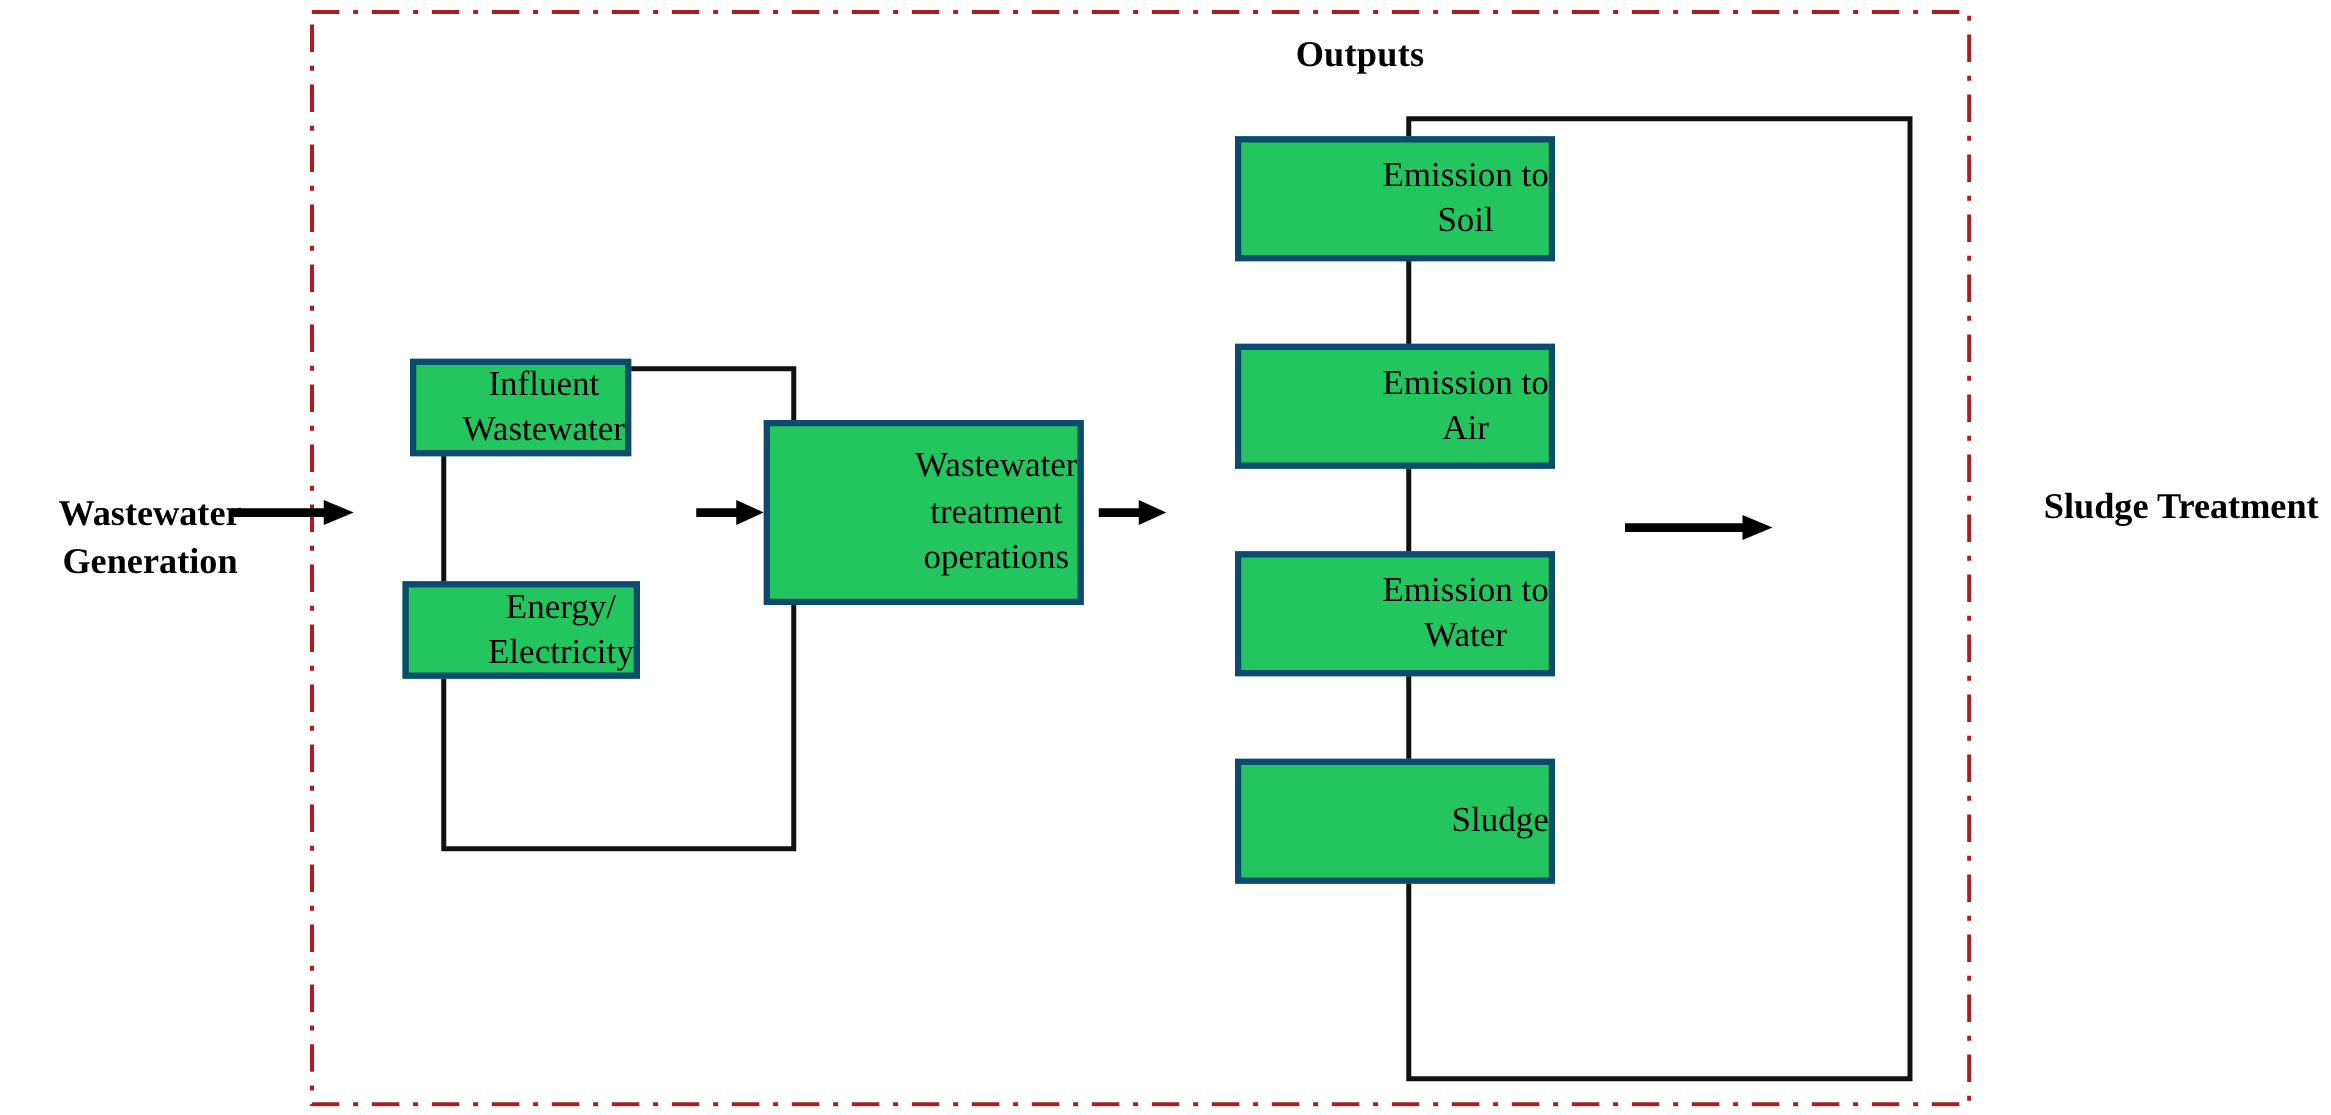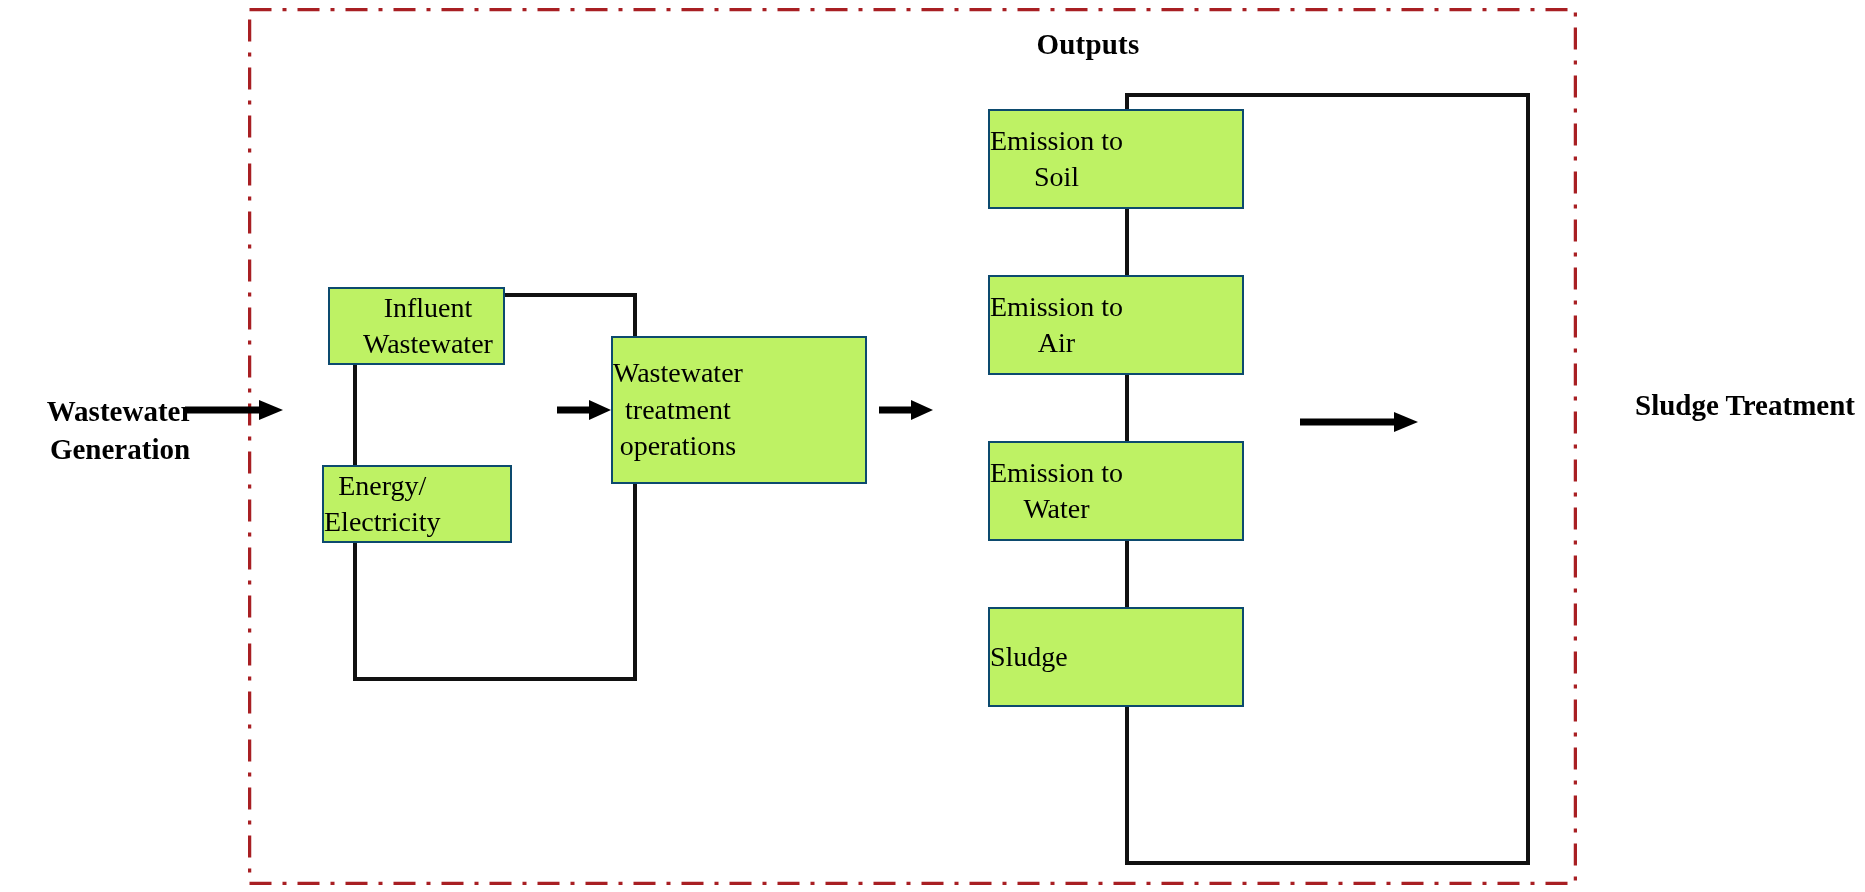--- a/index.html
+++ b/index.html
@@ -62,25 +62,25 @@
     border: 4px solid #111111;
     background: #ffffff;
   }
   #inputs-group { left: 353px; top: 293px; width: 284px; height: 388px; }
   #outputs-group { left: 1125px; top: 93px; width: 405px; height: 772px; }
 
   
   .item-box {
     position: absolute;
     box-sizing: border-box;
-    border: 2px solid #0c4a6e;
-    background: #bef264;
+    border: 5px solid #0c4a6e;
+    background: #22c55e;
     display: flex;
     align-items: center;
-    justify-content: flex-start;
+    justify-content: flex-end;
     text-align: center;
     font-size: 28px;
     line-height: 1.3;
     color: #000;
   }
   .item-box span { display: block; white-space: pre-line; }
 
   
   #box-influent-wastewater { left: 328px; top: 287px; width: 177px; height: 78px; padding-left: 33px; }
   #box-energy-electricity  { left: 322px; top: 465px; width: 190px; height: 78px; }

